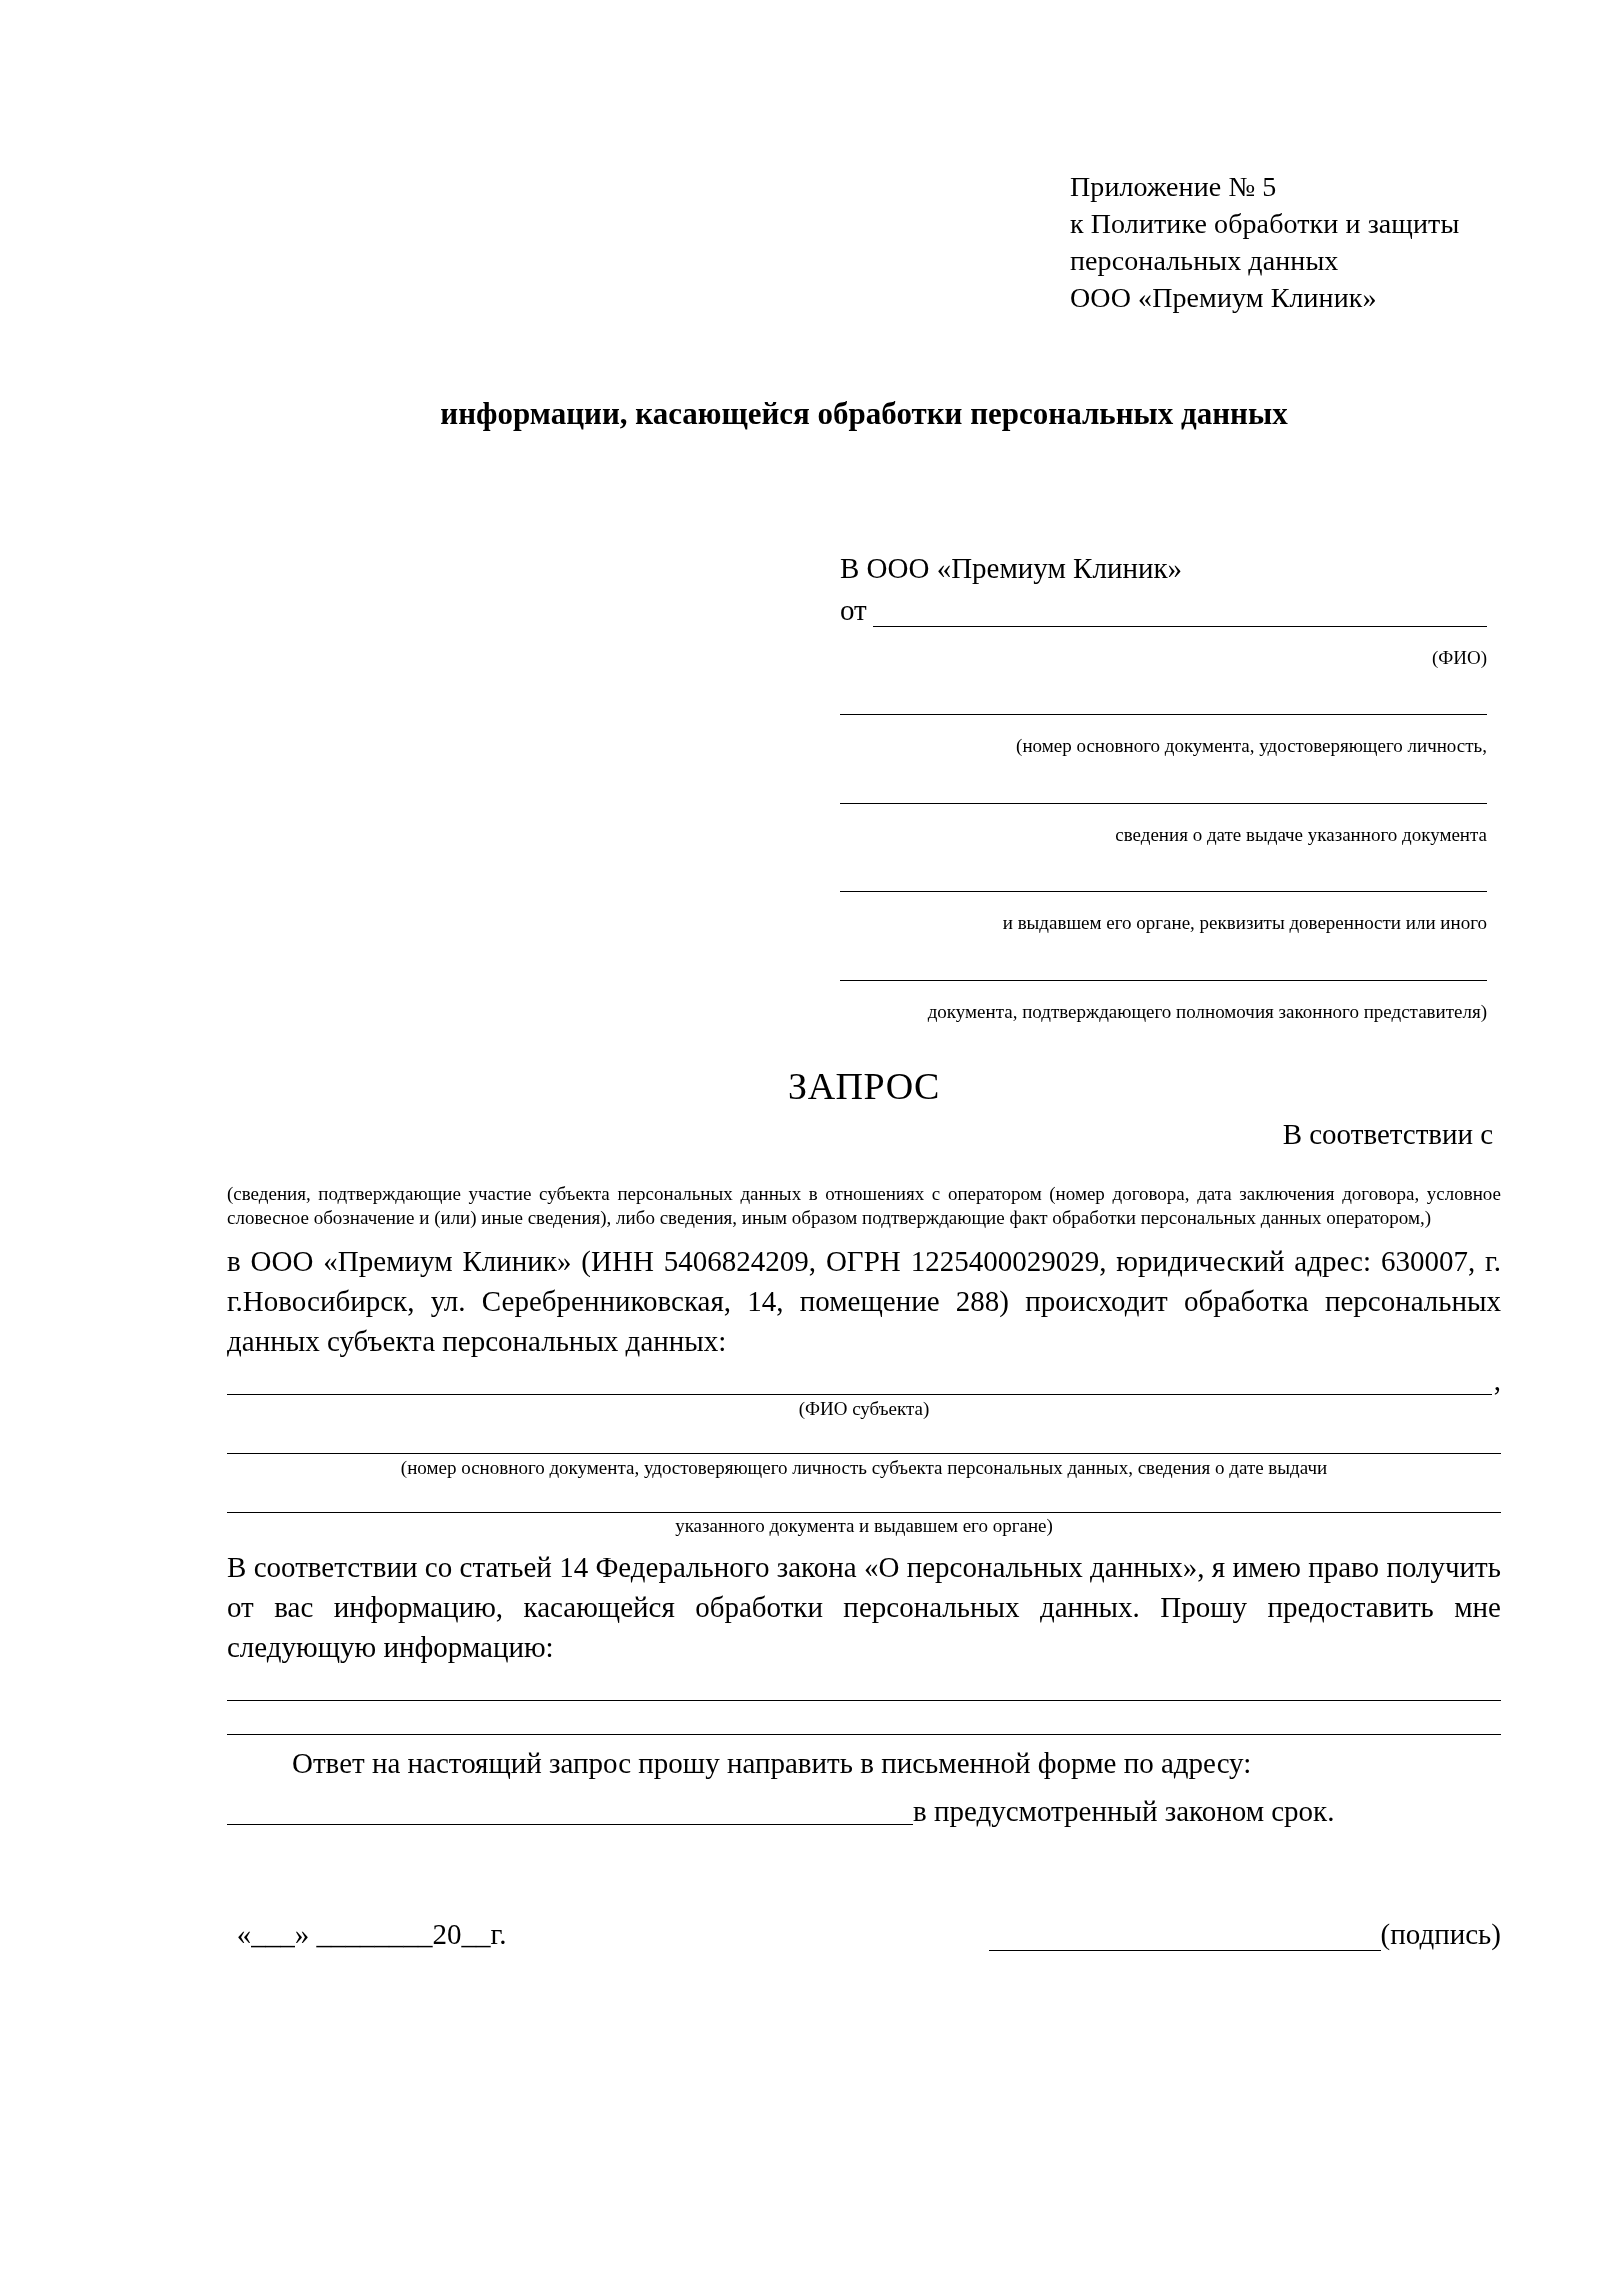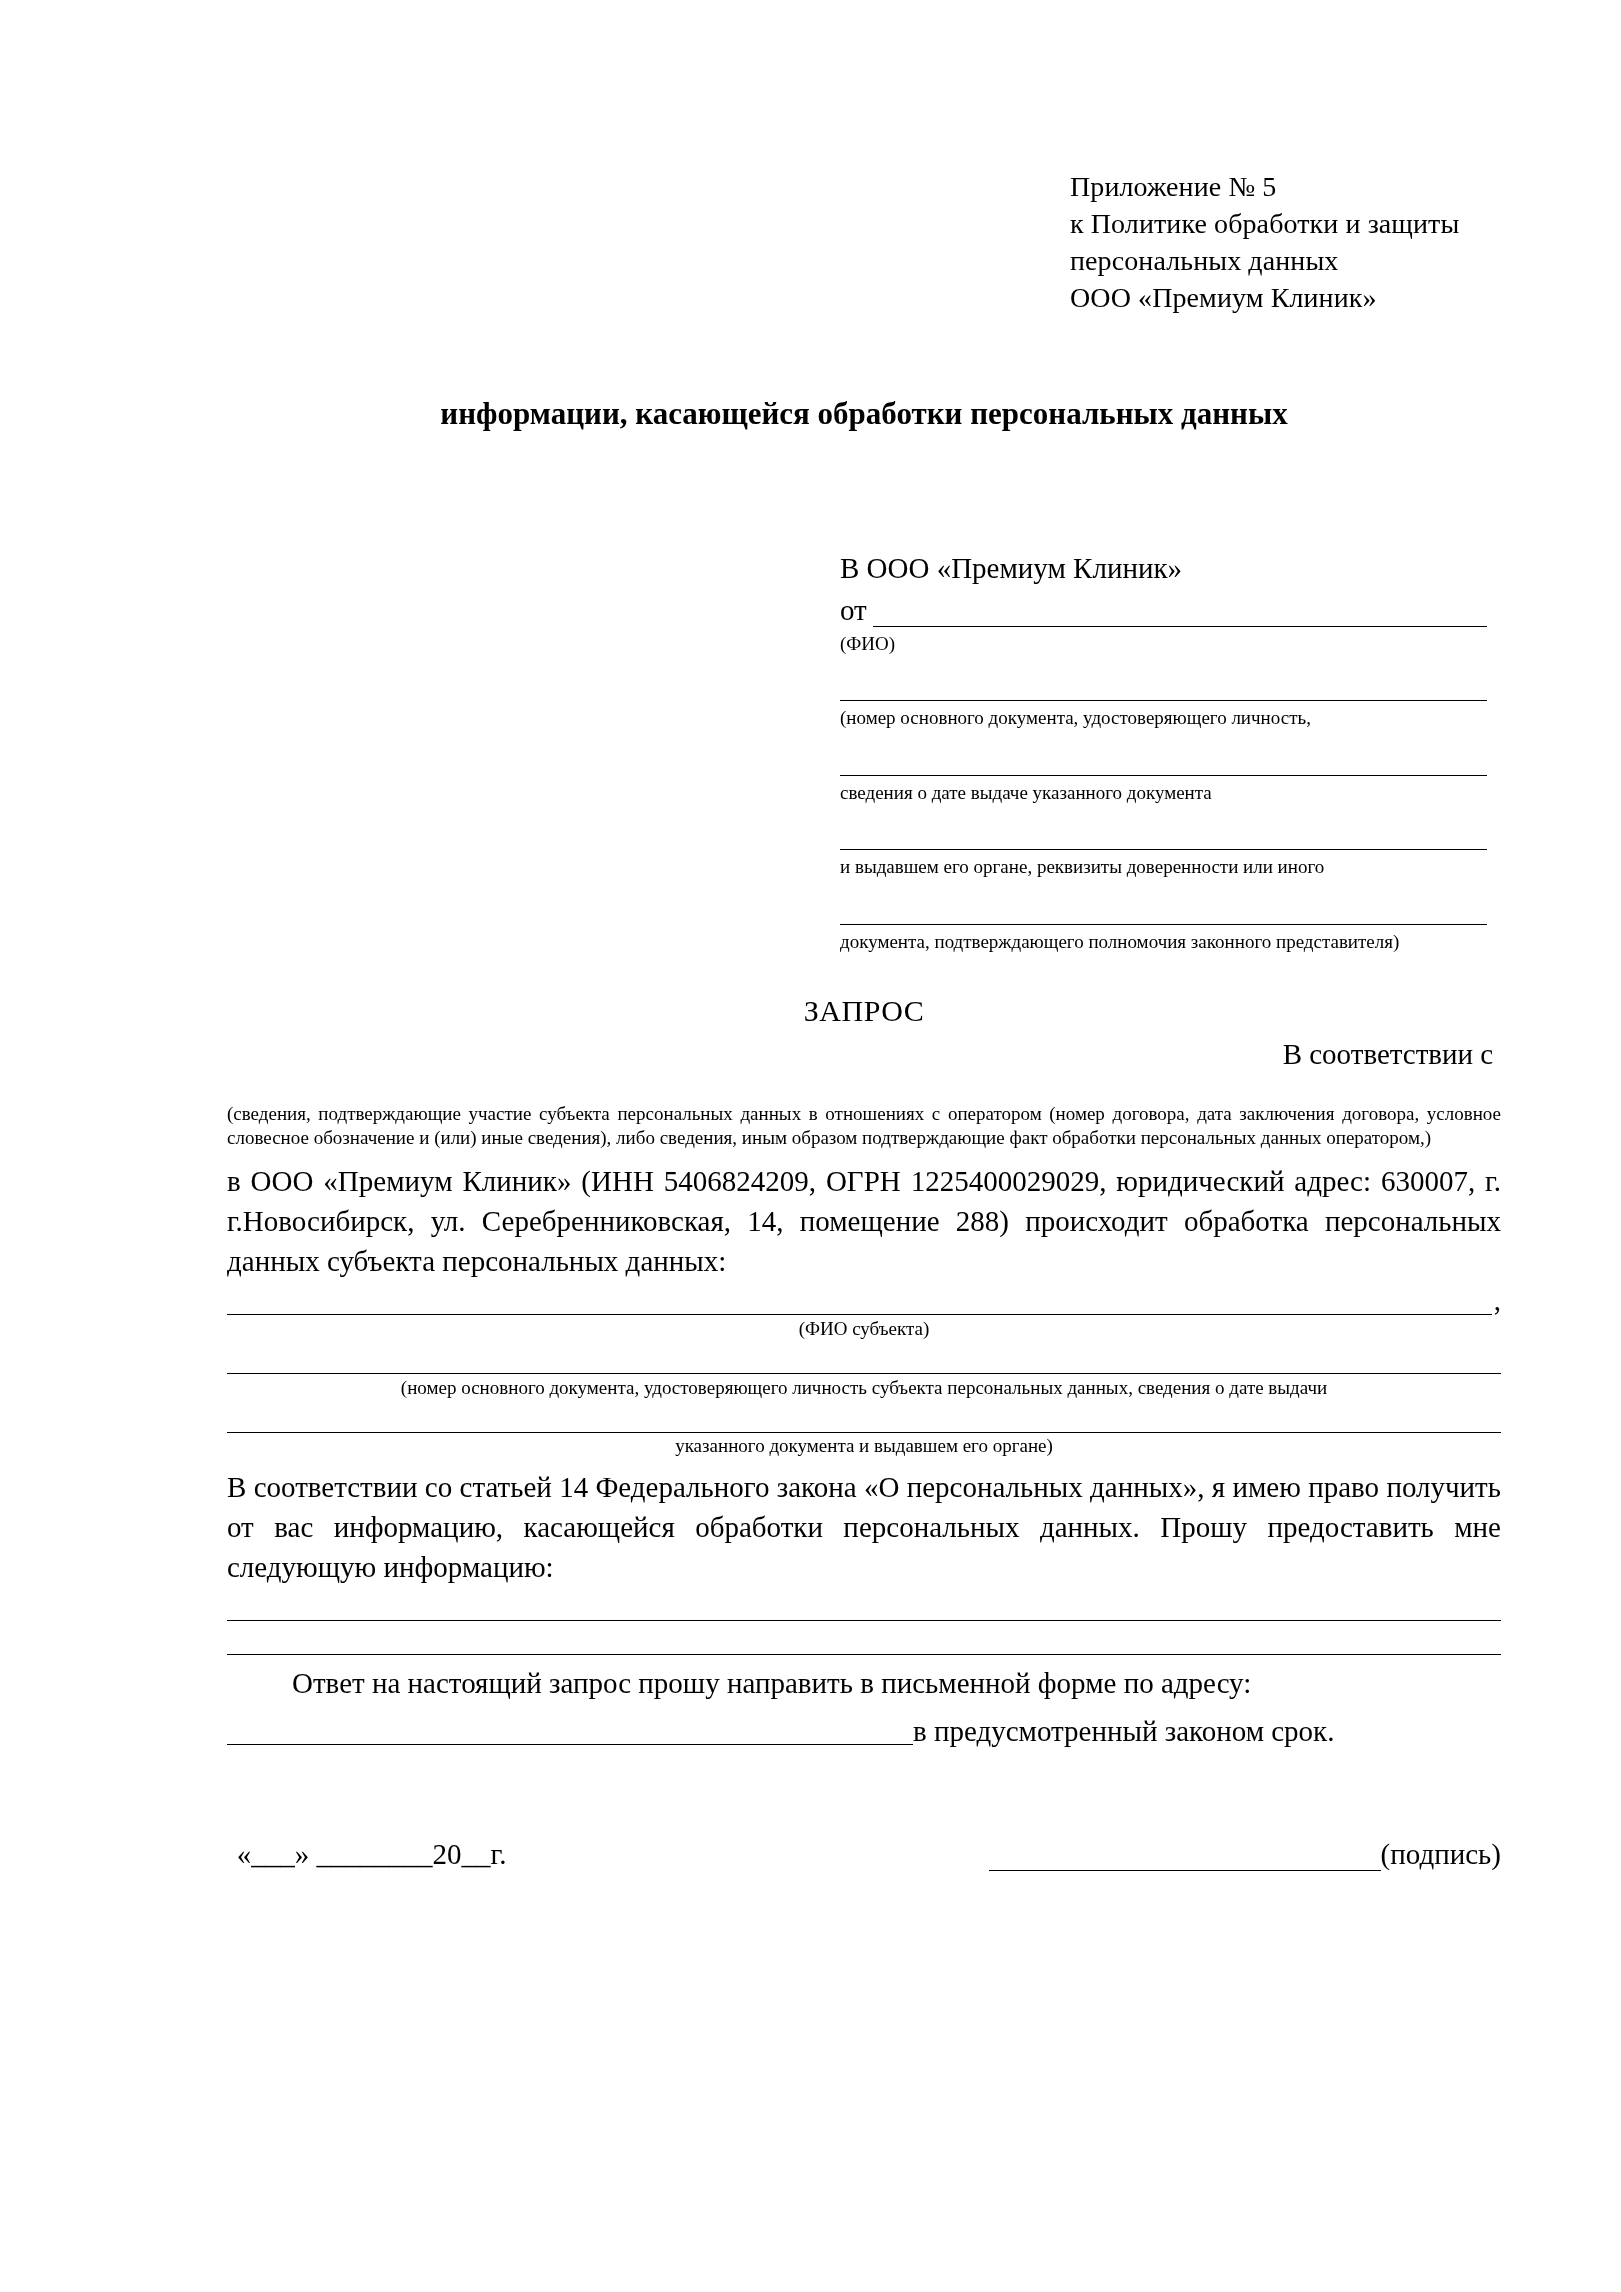--- a/index.html
+++ b/index.html
@@ -69,35 +69,35 @@
     font-size: 29px;
     padding-right: 5.9px;
   }
   .rule {
     flex: 1 1 auto;
     border-bottom: 1.6px solid #000;
     height: 25.5px;
   }
   .caption {
     font-size: 19px;
-    text-align: left;
-    margin-top: 6px;
+    text-align: right;
+    margin-top: 20px;
     line-height: 1.2;
   }
   .full-rule {
     border-bottom: 1.6px solid #000;
     height: 29px;
     margin-top: 15.7px;
   }
 
   
   .zapros {
     margin-top: 41px;
     text-align: center;
-    font-size: 30px;
+    font-size: 38px;
     letter-spacing: 0.5px;
   }
 
   .sootv-row {
     display: flex;
     align-items: flex-end;
     margin-top: 9.8px;
     padding-left: 67px;
     flex-direction: column;
   }

